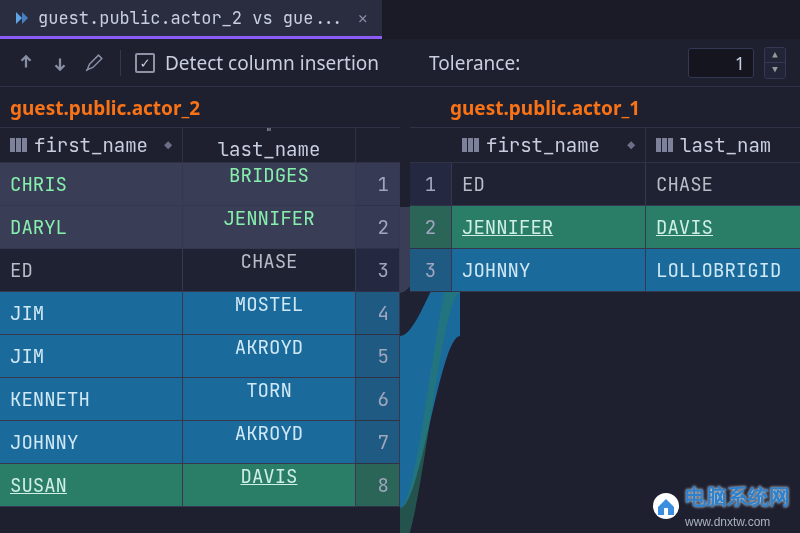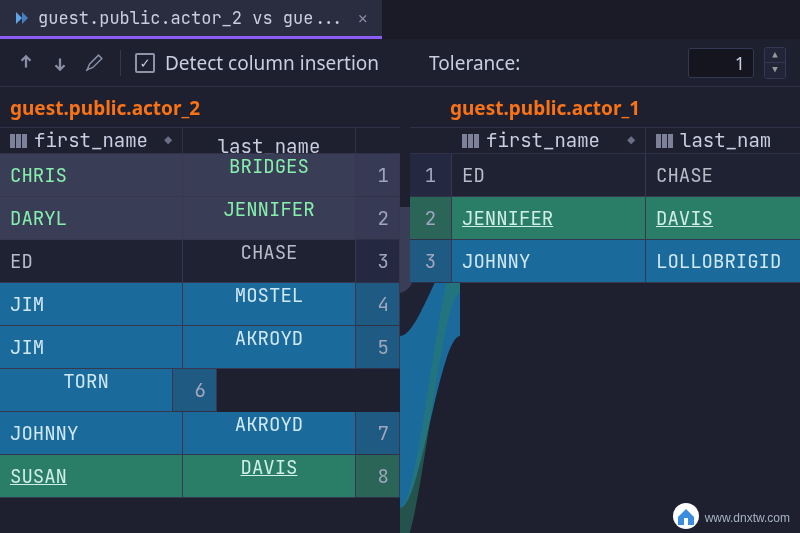--- a/index.html
+++ b/index.html
@@ -70,21 +70,21 @@
   .pane-left { width: 410px; }
   .pane-right { flex: 1; }
   .pane-title {
     font-family: system-ui, sans-serif;
     font-size: 19px; color: #f97316;
     padding: 8px 10px 10px 10px;
     height: 40px;
     font-weight: bold;
   }
   .pane-right .pane-title { padding-left: 40px; }
-  .hdr-row { display: flex; height: 27px; text-align: right; }
+  .hdr-row { display: flex; height: 36px; text-align: right; }
   .hdr-cell {
     display: flex; align-items: center; gap: 6px;
     padding: 0 10px; color: #c8cee0;
     font-size: 19px;
     border-top: 1px solid #2f3146;
     border-bottom: 1px solid #2f3146;
     border-right: 1px solid #2f3146;
     background:#1e2030;
   }
   .hdr-cell svg { width: 18px; height: 14px; fill: #7d8199; }
@@ -228,20 +228,21 @@
           <div class="cell c-fn bg-blue">JIM</div>
           <div class="cell c-ln bg-blue">MOSTEL</div>
           <div class="cell rn bg-blue-rn">4</div>
         </div>
         <div class="row">
           <div class="cell c-fn bg-blue">JIM</div>
           <div class="cell c-ln bg-blue">AKROYD</div>
           <div class="cell rn bg-blue-rn">5</div>
         </div>
         <div class="row">
+          <div class="cell c-fn bg-blue">KENNETH</div>
           <div class="cell c-ln bg-blue">TORN</div>
           <div class="cell rn bg-blue-rn">6</div>
         </div>
         <div class="row">
           <div class="cell c-fn bg-blue">JOHNNY</div>
           <div class="cell c-ln bg-blue">AKROYD</div>
           <div class="cell rn bg-blue-rn">7</div>
         </div>
         <div class="row">
           <div class="cell c-fn bg-teal">SUSAN</div>
@@ -301,15 +302,16 @@
 
 </div>
 
 <div class="watermark">
   <svg class="wm-icon" viewBox="0 0 26 26">
     <circle cx="13" cy="13" r="13" fill="#fff"></circle>
     <path d="M5 14 L13 6 L21 14 L21 22 L5 22 Z" fill="#3b8de0"></path>
     <rect x="11" y="15" width="4" height="7" fill="#fff"></rect>
   </svg>
   <div>
+    <div>电脑系统网</div>
     <div class="dom">www.dnxtw.com</div>
   </div>
 </div>
 
 </body></html>

